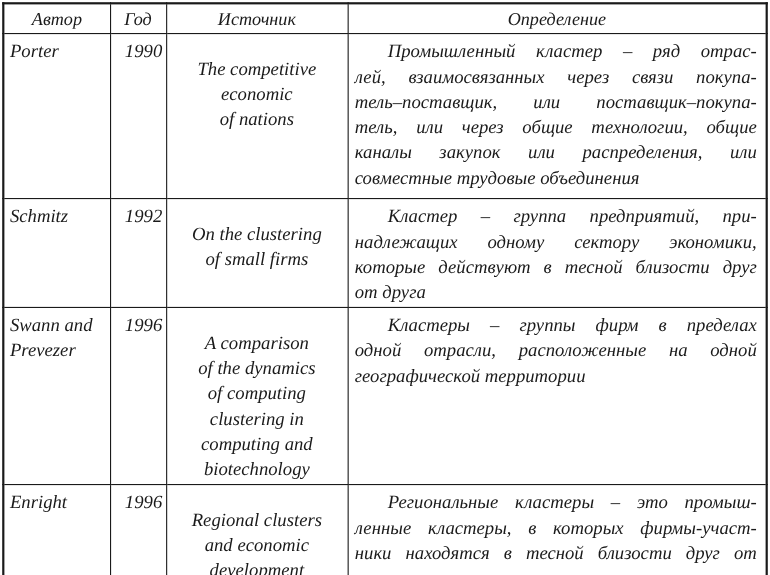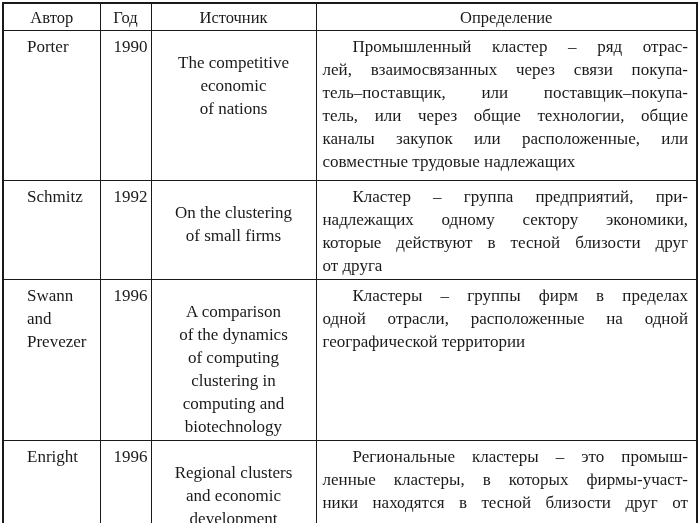--- a/index.html
+++ b/index.html
@@ -25,38 +25,39 @@
   col.c-author { width: 97px; }
   col.c-year   { width: 51px; }
   col.c-source { width: 165px; }
   col.c-def    { width: 381px; }
 
   th, td {
     border: 1.5px solid #1a1a1a;
     vertical-align: top;
     padding: 3px 3px 2px 3px;
     overflow: hidden;
+    font-style: italic;
   }
   thead tr { height: 26px; }
   tbody tr:nth-child(1) { height: 150px; }
   tbody tr:nth-child(2) { height: 95px; }
   tbody tr:nth-child(3) { height: 146px; }
   tbody tr:nth-child(4) { height: 93px; }
 
   thead th {
     font-weight: normal;
     text-align: center;
     font-size: 16.5px;
     padding-top: 4px;
     line-height: 20px;
   }
 
   .line { line-height: 23px; }
 
-  td.author { padding-left: 23px; padding-top: 4px; }
+  td.author { padding-left: 5px; padding-top: 4px; }
   td.year   { text-align: right; padding-top: 4px; }
   td.source { text-align: center; padding-top: 20px; }
   td.definition { padding: 4px 8px 2px 6px; }
 
   .def-line {
     text-align: justify;
     text-align-last: justify;
   }
   .def-line:last-child { text-align-last: left; }
   .def-line:first-child { text-indent: 30px; }
@@ -90,22 +91,22 @@
     <td class="source">
           <div class="line source-line">The competitive</div>
           <div class="line source-line">economic</div>
           <div class="line source-line">of nations</div>
         </td>
     <td class="definition">
           <div class="line def-line">Промышленный кластер – ряд отрас-</div>
           <div class="line def-line">лей, взаимосвязанных через связи покупа-</div>
           <div class="line def-line">тель–поставщик, или поставщик–покупа-</div>
           <div class="line def-line">тель, или через общие технологии, общие</div>
-          <div class="line def-line">каналы закупок или расположенные, или</div>
-          <div class="line def-line">совместные трудовые надлежащих</div>
+          <div class="line def-line">каналы закупок или распределения, или</div>
+          <div class="line def-line">совместные трудовые объединения</div>
         </td>
   </tr>
 
   <tr>
     <td class="author">
           <div class="line author-line">Schmitz</div>
         </td>
     <td class="year">
           <div class="line year-line">1992</div>
         </td>

